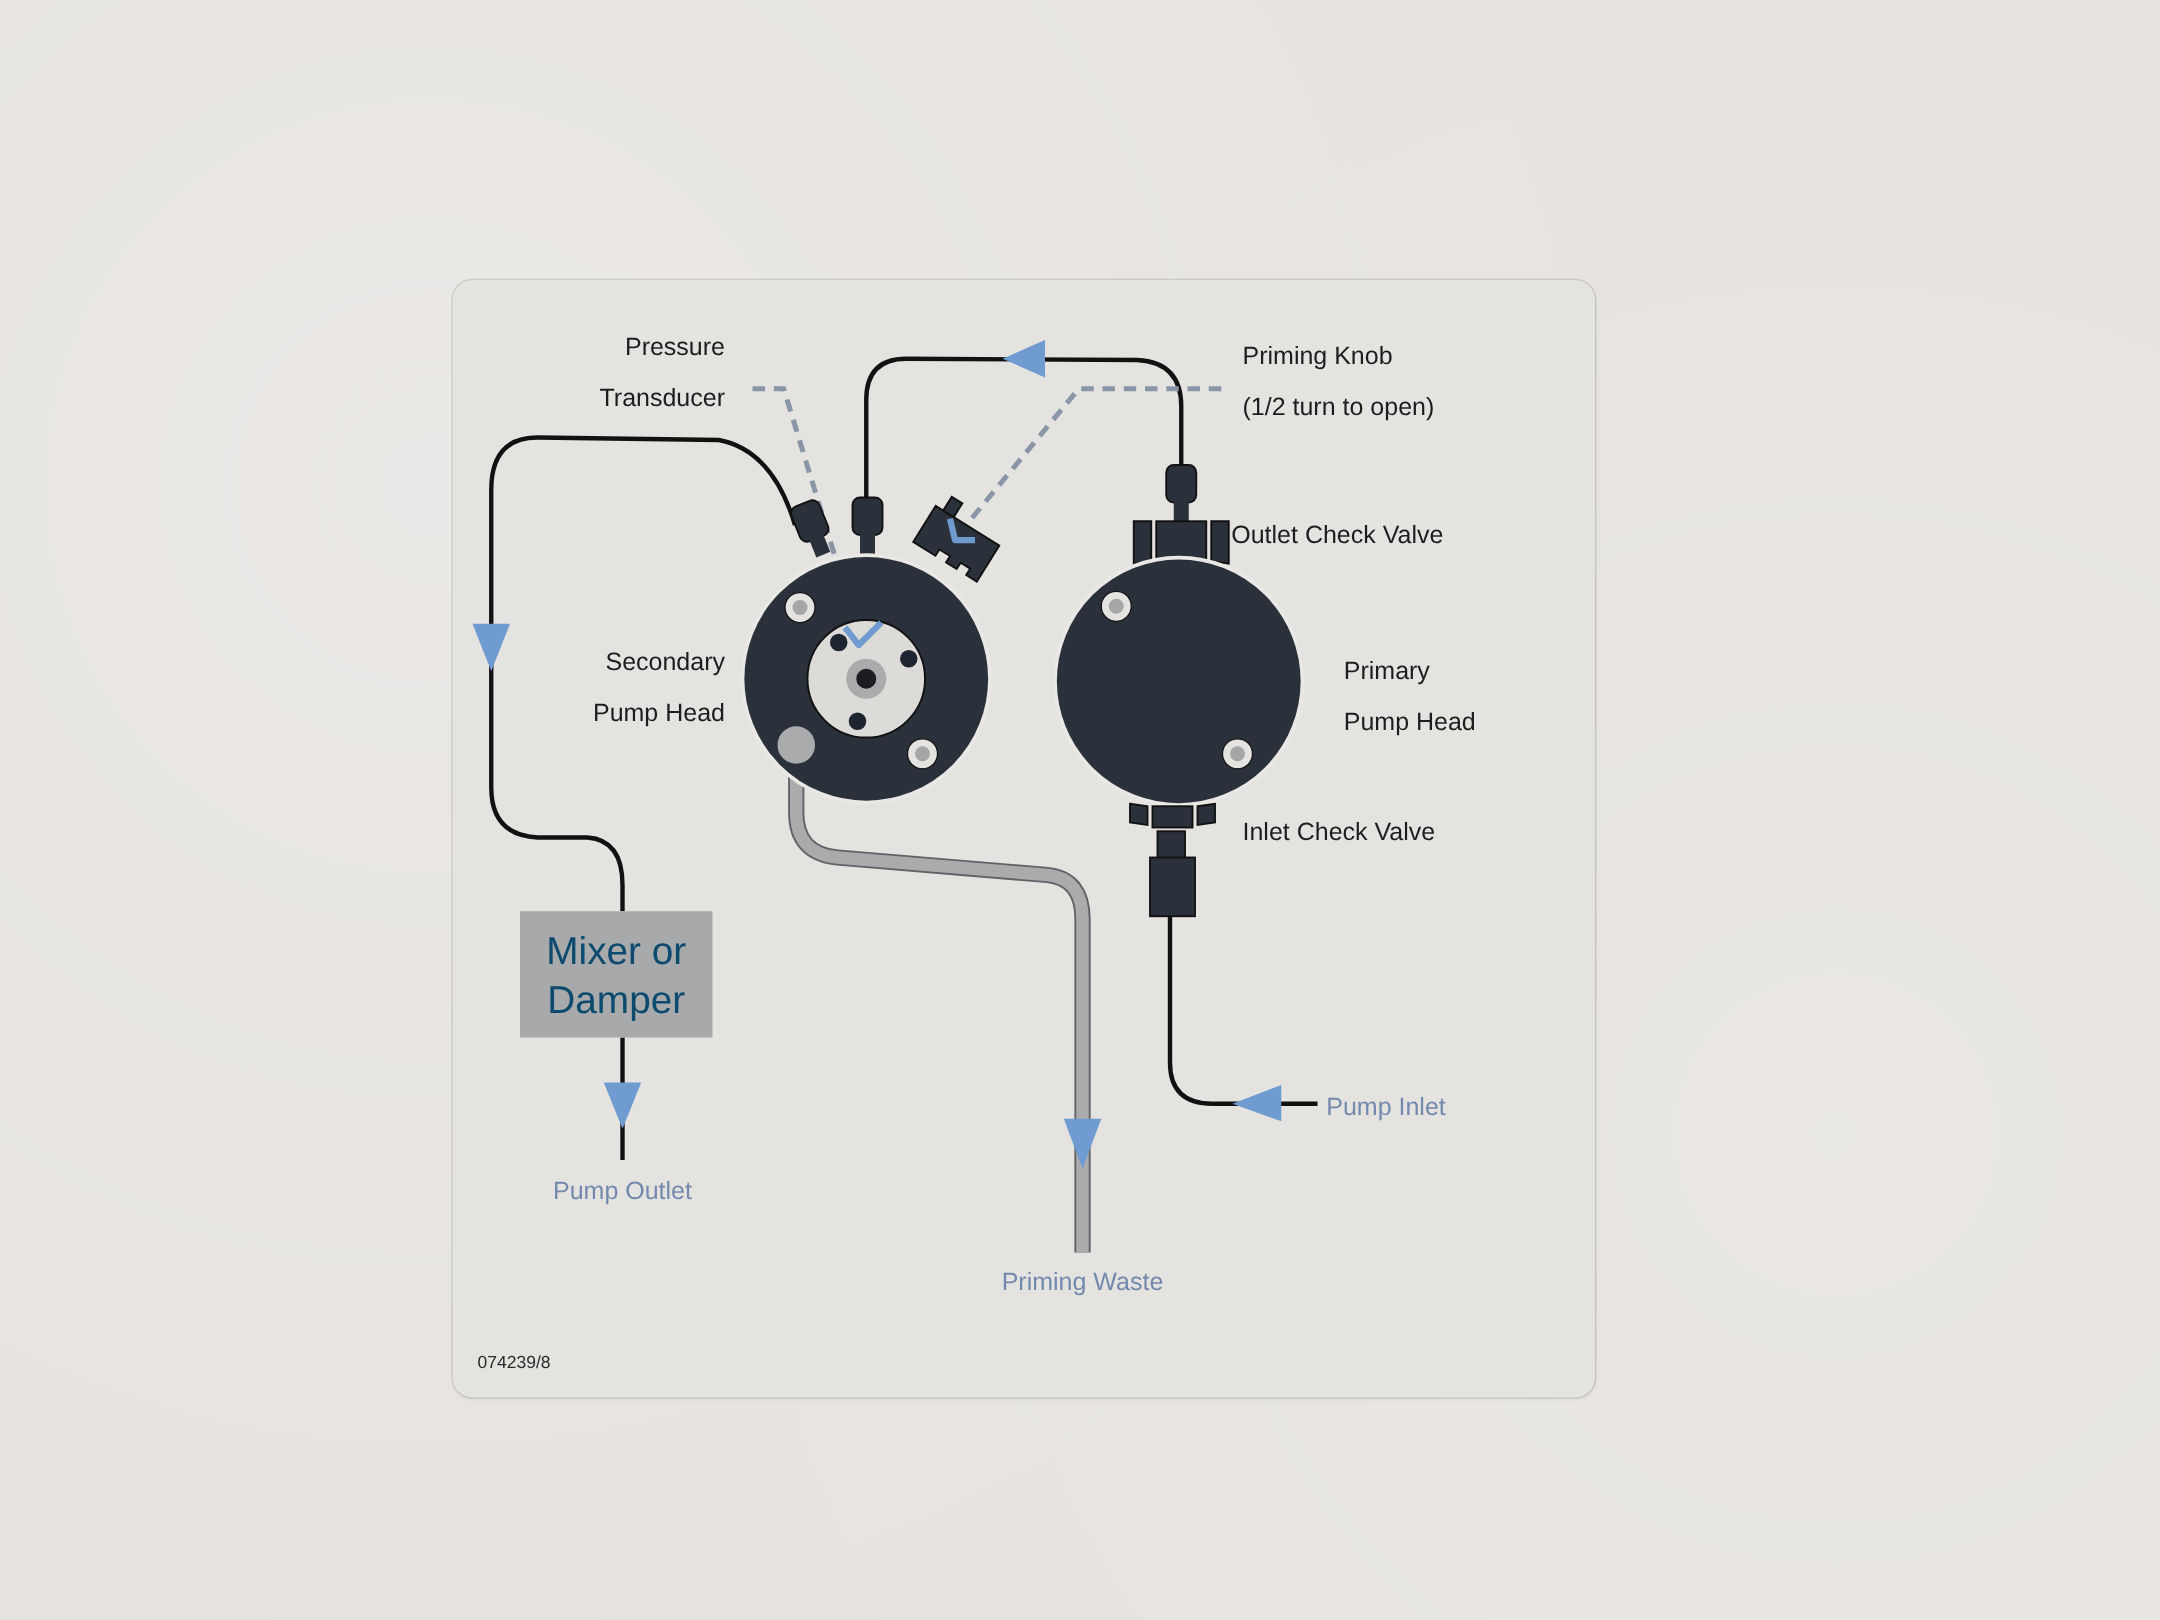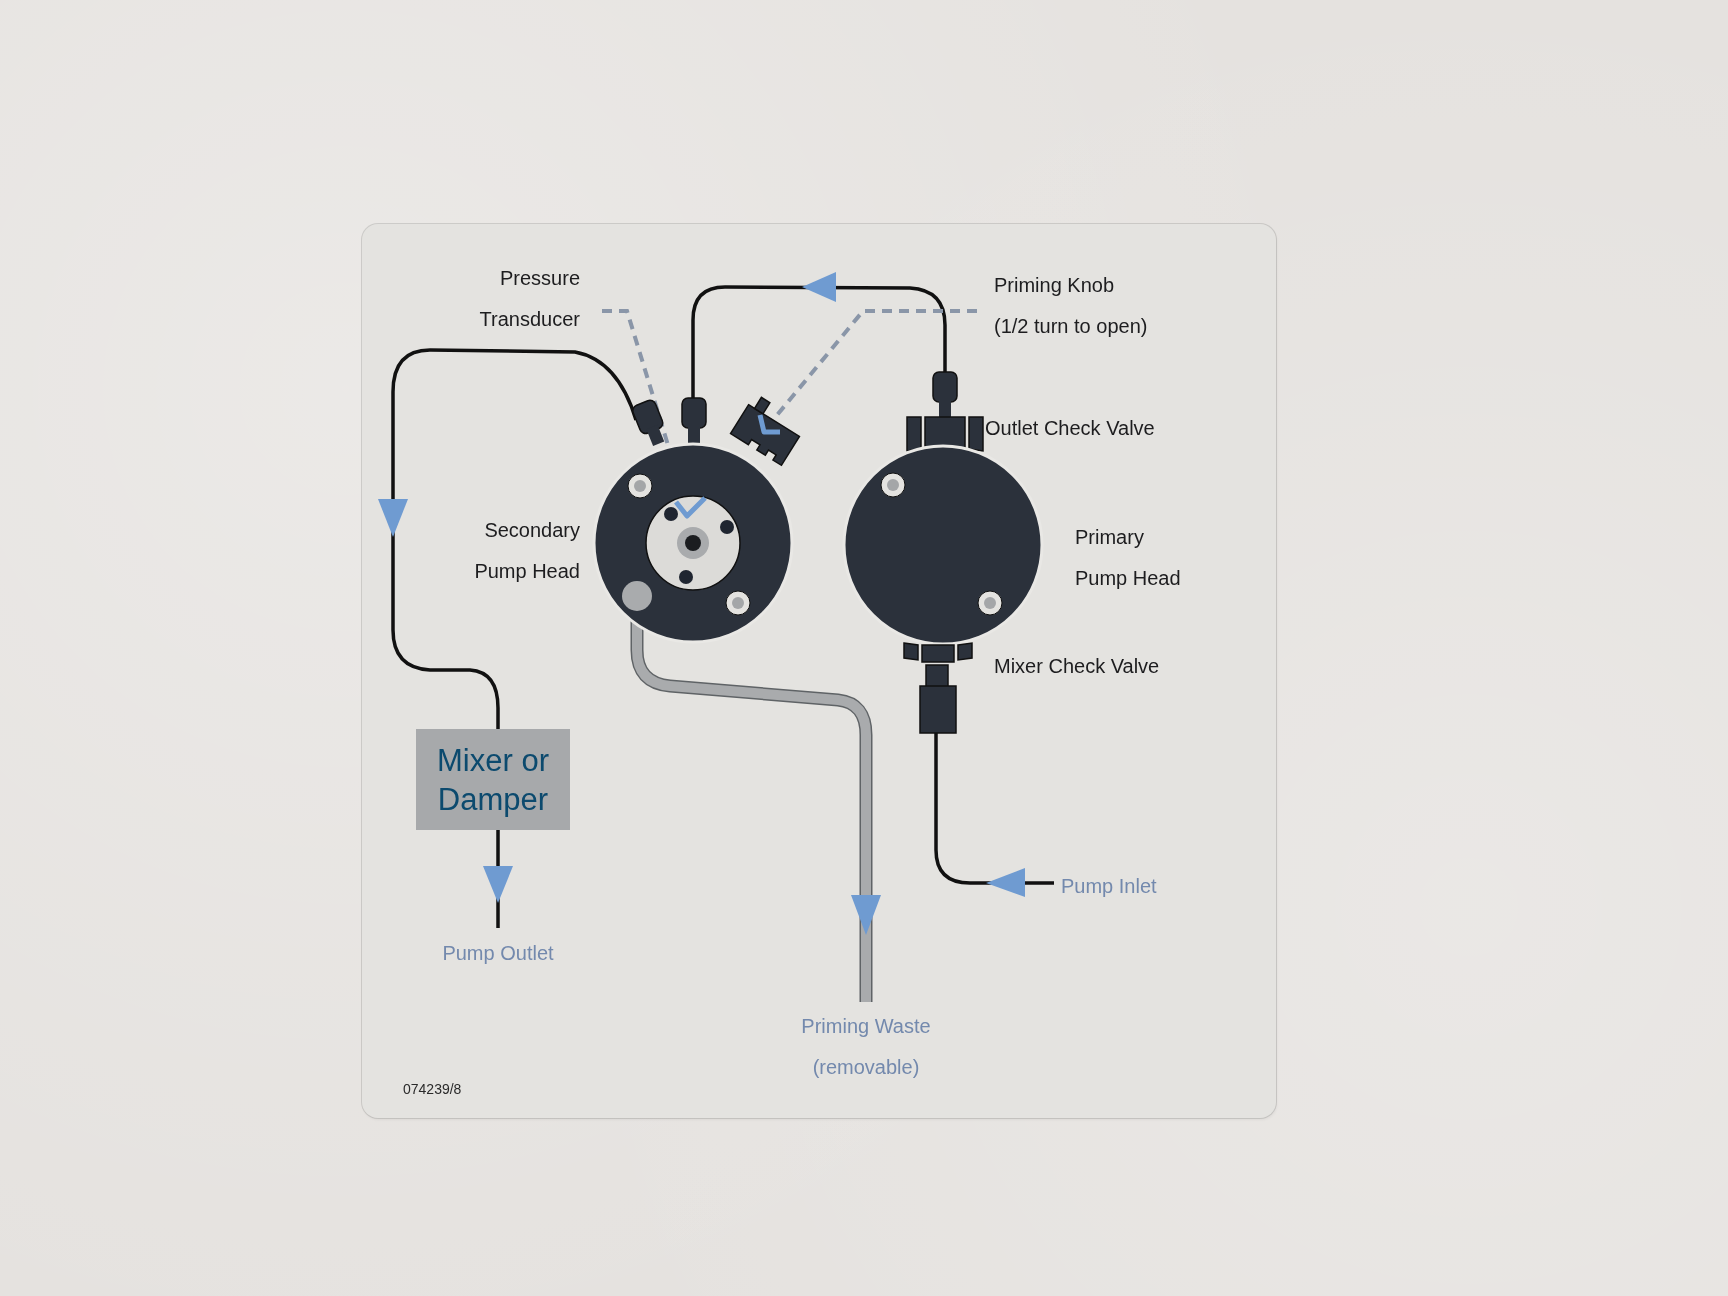--- a/index.html
+++ b/index.html
@@ -148,29 +148,28 @@
 <div class="lbl right" style="left:400px; top:510px; width:180px;">
   <div>Secondary</div>
   <div>Pump Head</div>
 </div>
 
 <div class="lbl" style="left:1055px; top:517px;margin-left:20px;">
   <div>Primary</div>
   <div>Pump Head</div>
 </div>
 
-<div class="lbl" style="left:994px; top:646px;">Mixer Check Valve</div>
+<div class="lbl" style="left:994px; top:646px;">Inlet Check Valve</div>
 
 <div class="mixer">
   <div>Mixer or</div>
   <div>Damper</div>
 </div>
 
 <div class="lbl blue center" style="left:398px; top:933px; width:200px;">Pump Outlet</div>
 
 <div class="lbl blue" style="left:1061px; top:866px;text-align:right;">Pump Inlet</div>
 
 <div class="lbl blue center" style="left:746px; top:1006px; width:240px;">
   <div>Priming Waste</div>
-  <div>(removable)</div>
 </div>
 
-<div class="lbl small" style="left:382px; top:1080px;margin-left:21px;">074239/8</div>
+<div class="lbl small" style="left:382px; top:1080px;">074239/8</div>
 
 </body></html>

